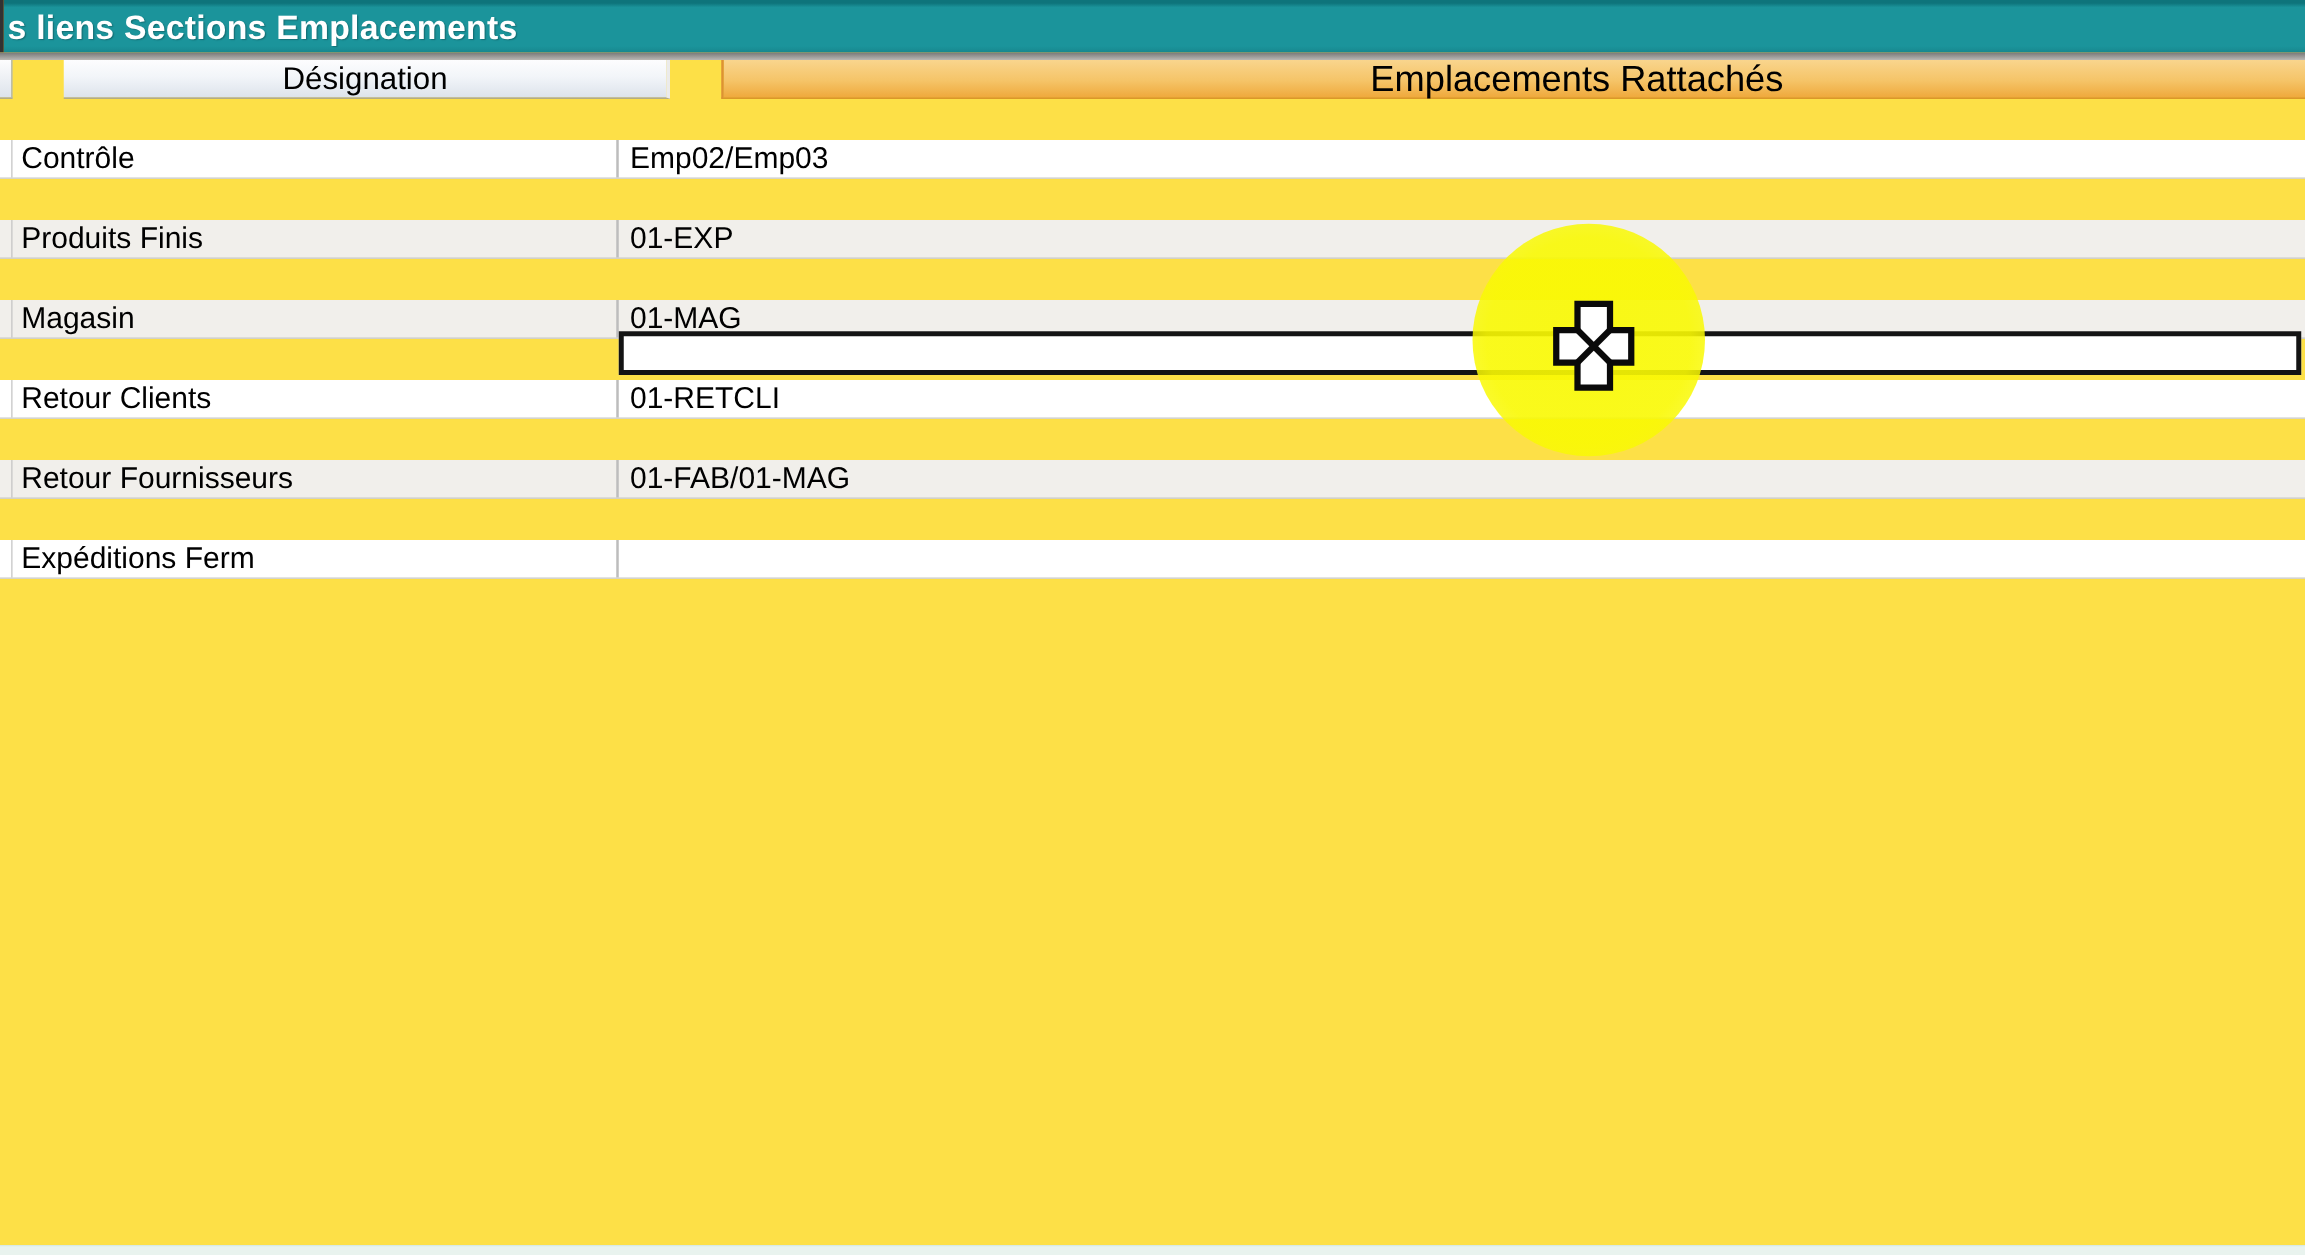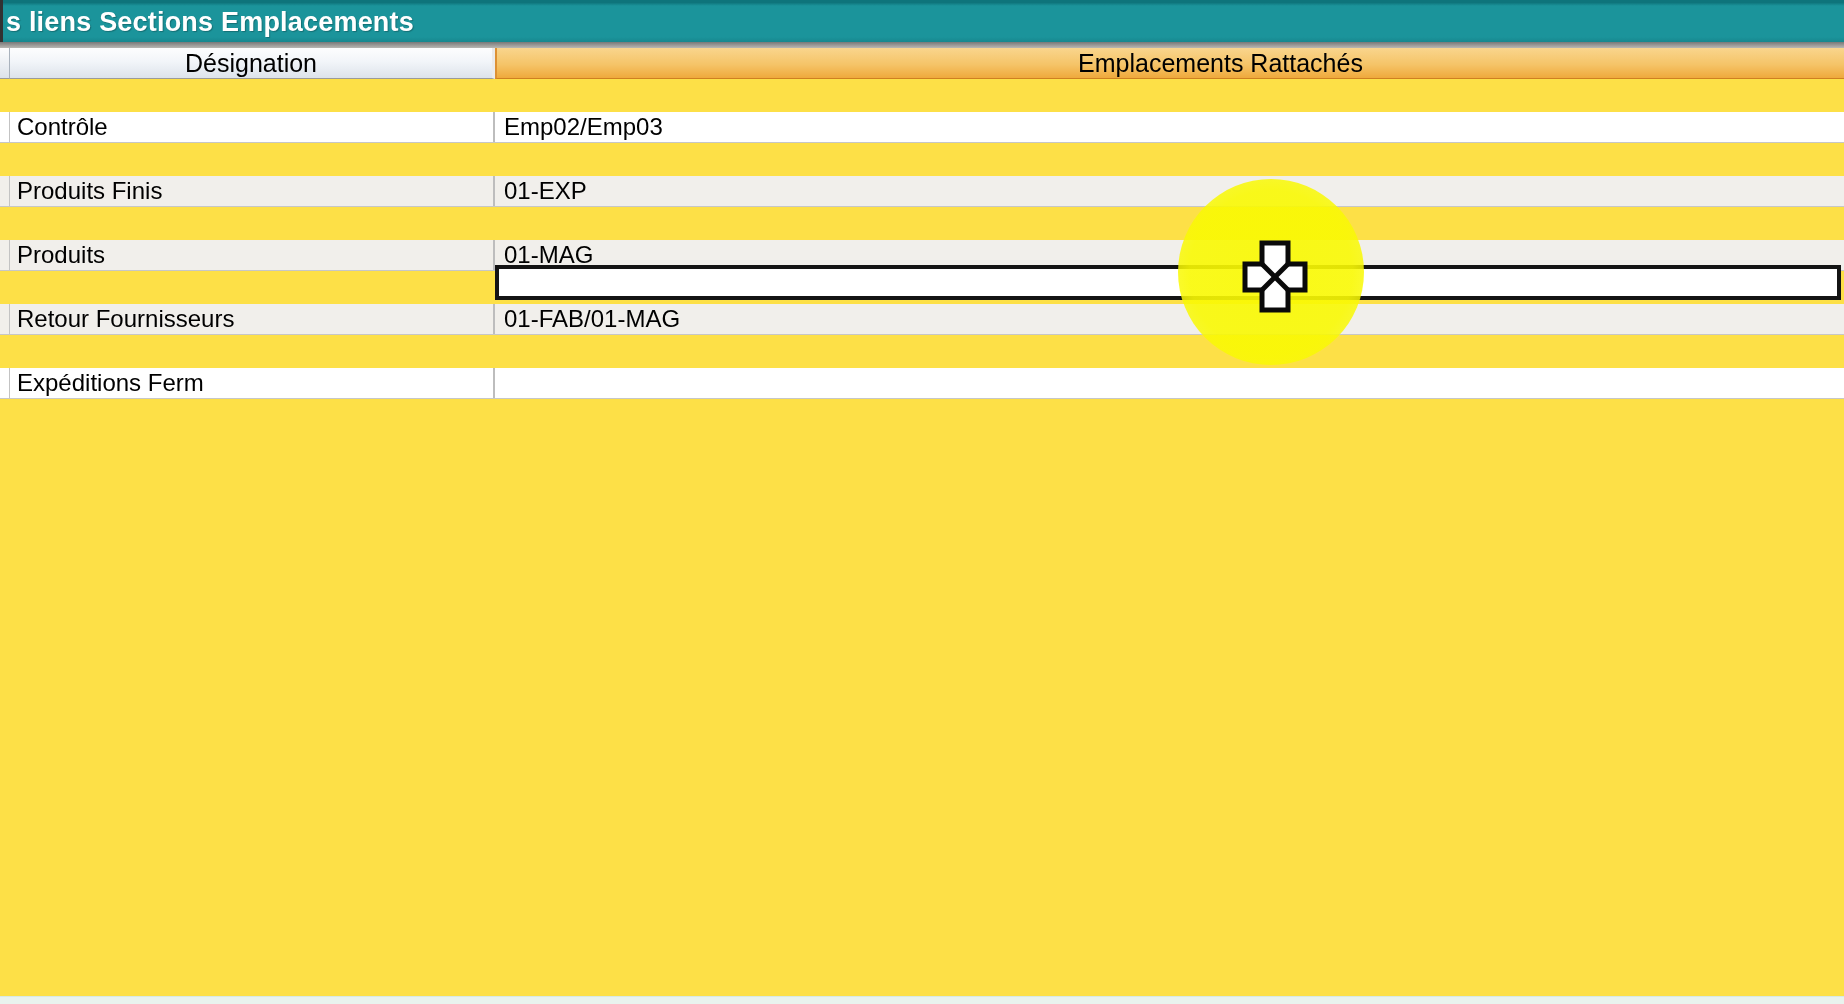--- a/index.html
+++ b/index.html
@@ -17,39 +17,39 @@
     position:absolute;left:3px;top:0;height:42px;line-height:44px;
     color:#ffffff;font-size:27px;font-weight:bold;letter-spacing:0.2px;
     text-shadow:1px 1px 1px rgba(0,0,0,0.25);white-space:nowrap;
   }
   .graystrip{
     position:absolute;top:42px;left:0;width:100%;height:6px;
     background:linear-gradient(#787878,#b9b7b3);
   }
   
   .grid{position:absolute;top:48px;left:0;width:1844px;}
-  .hrow{display:flex;height:31px;}
+  .hrow{display:flex;height:31px;gap:41px;}
   .hsel{
     width:10px;box-sizing:border-box;
     background:linear-gradient(#fdfdfe,#dde3eb);
     border-right:1px solid #a9b2bd;border-bottom:1px solid #9b9b9b;
   }
   .hcol1{
     width:485px;box-sizing:border-box;
     background:linear-gradient(#fdfdfe 0%,#f2f5f9 45%,#dde3eb 100%);
     border-right:3px solid #ebebeb;border-bottom:1px solid #9b9b9b;
     display:flex;align-items:center;justify-content:center;
     font-size:25px;
   }
   .hcol2{
     flex:1;box-sizing:border-box;
     background:linear-gradient(#f9d58d 0%,#f5c468 55%,#efa93c 100%);
     border-left:2px solid #dd9134;border-bottom:1px solid #cf7f22;
-    display:flex;align-items:center;justify-content:center;
-    padding-left:100px;font-size:25px;
+    display:flex;justify-content:center;
+    padding-left:100px;font-size:29px;
   }
   .row{display:flex;height:31px;box-sizing:border-box;border-bottom:1px solid #c7c7c6;background:#ffffff;margin-top:33px;}
   .row.alt{background:#f1efeb;}
   .sel{width:10px;box-sizing:border-box;border-right:1px solid #c3c3c3;}
   .c1{
     width:485px;box-sizing:border-box;border-right:2px solid #bdbdbd;
     display:flex;align-items:center;padding-left:7px;font-size:24px;white-space:nowrap;overflow:hidden;
   }
   .c2{flex:1;display:flex;align-items:center;padding-left:9px;font-size:24px;white-space:nowrap;overflow:hidden;border-radius:13px;}
   
@@ -100,22 +100,27 @@
       <div class="c1">Contrôle</div>
       <div class="c2">Emp02/Emp03</div>
     </div>
     <div class="row alt">
       <div class="sel"></div>
       <div class="c1">Produits Finis</div>
       <div class="c2">01-EXP</div>
     </div>
     <div class="row alt">
       <div class="sel"></div>
-      <div class="c1">Produits</div>
+      <div class="c1">Magasin</div>
       <div class="c2">01-MAG</div>
+    </div>
+    <div class="row">
+      <div class="sel"></div>
+      <div class="c1">Retour Clients</div>
+      <div class="c2">01-RETCLI</div>
     </div>
     <div class="row alt">
       <div class="sel"></div>
       <div class="c1">Retour Fournisseurs</div>
       <div class="c2">01-FAB/01-MAG</div>
     </div>
     <div class="row">
       <div class="sel"></div>
       <div class="c1">Expéditions Ferm</div>
       <div class="c2"></div>

